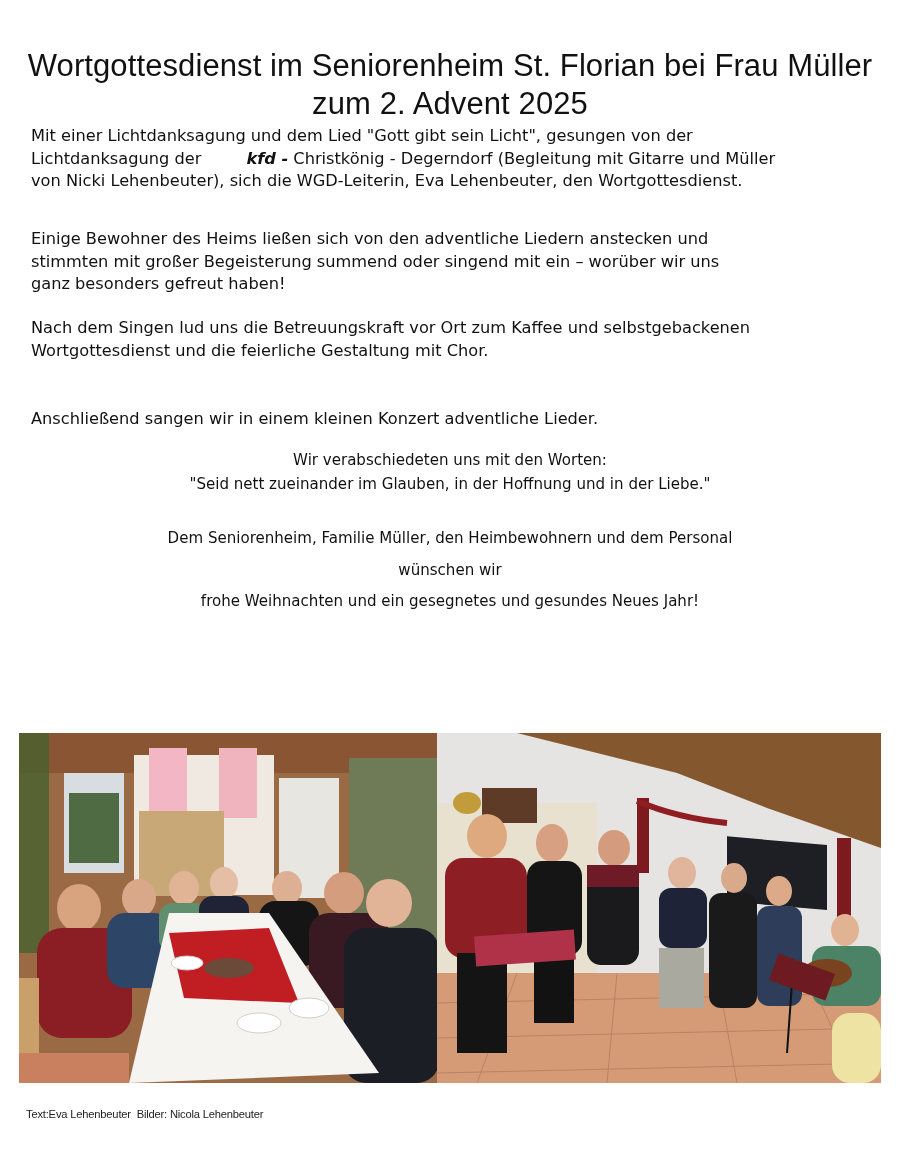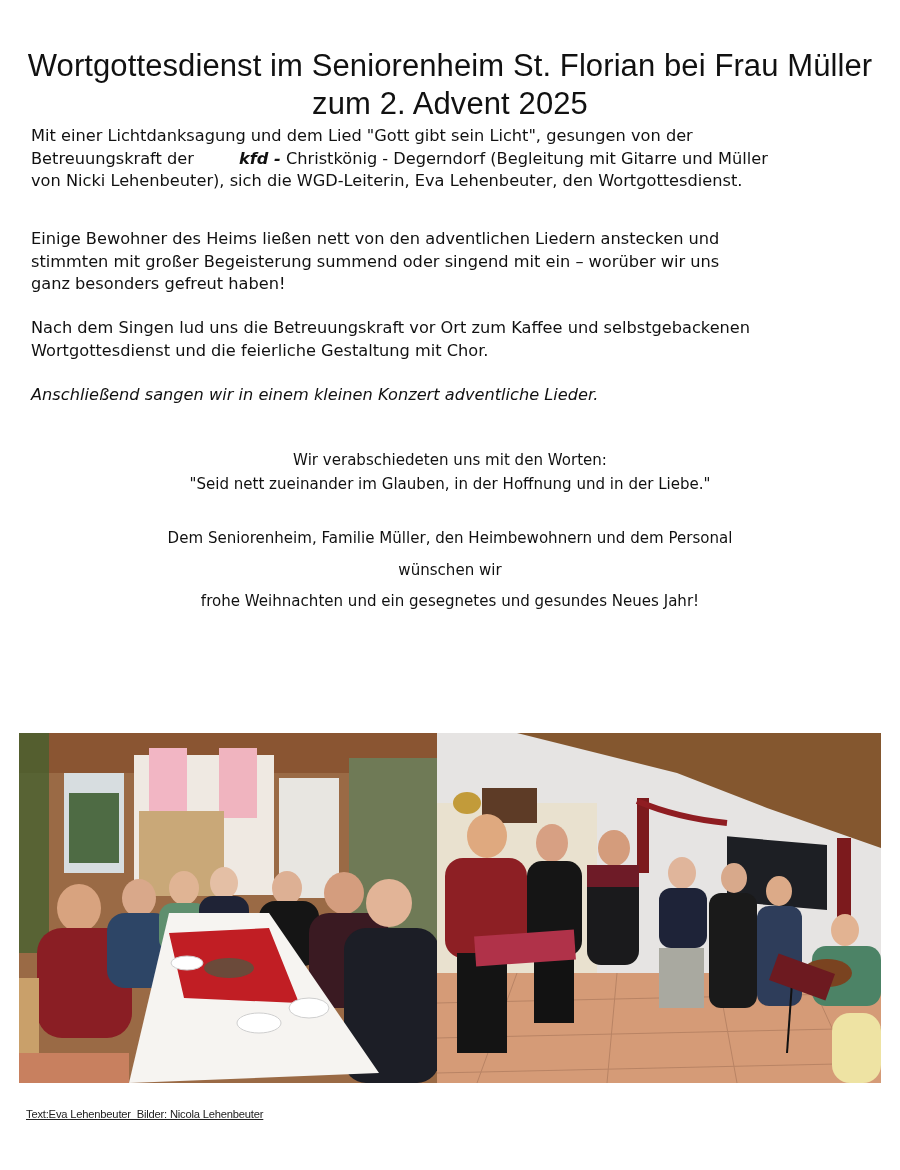--- a/index.html
+++ b/index.html
@@ -13,21 +13,21 @@
   .title span { display: block; }
   .para {
     position: absolute; left: 31px; width: 850px;
     font-family: "DejaVu Sans", sans-serif; font-size: 16.2px; line-height: 22.5px; color: #111;
     margin: 0;
   }
   .para span { display: block; white-space: nowrap; }
   .p1 { top: 125px; }
   .p2 { top: 228px; }
   .p3 { top: 317px; }
-  .p4 { top: 384px; font-style: italic; }
+  .p4 { top: 408px; }
   .kfd { font-weight: bold; font-style: italic; margin-left: 40px; }
   .center-block {
     position: absolute; left: 0; width: 900px; text-align: center;
     font-family: "DejaVu Sans", sans-serif; font-size: 16.2px; color: #111;
     transform: scaleX(0.93); transform-origin: center;
   }
   .c1 { top: 448px; line-height: 24px; }
   .c1 span, .c2 span { display: block; }
   .c2 { top: 522px; line-height: 31.5px; }
   .photos {
@@ -36,38 +36,38 @@
   }
   .photo { position: relative; height: 350px; overflow: hidden; }
   .photo svg { display: block; width: 100%; height: 100%; }
   .photo-1 { width: 418px; }
   .photo-2 { width: 444px; }
   .credits {
     position: absolute; left: 26px; top: 1108px;
     font-family: "Liberation Sans", sans-serif; font-size: 11.2px; color: #222;
     letter-spacing: -0.2px;
   }
-  .credits span { white-space: pre; text-decoration: underline; }
+  .credits span { white-space: pre; }
 </style>
 </head>
 <body>
 
 <div class="title">
   <span>Wortgottesdienst im Seniorenheim St. Florian bei Frau Müller</span>
   <span>zum 2. Advent 2025</span>
 </div>
 
 <p class="para p1">
   <span>Mit einer Lichtdanksagung und dem Lied "Gott gibt sein Licht", gesungen von der</span>
-  <span><span style="display:inline">Betreuungskraft  der </span><span style="display:inline" class="kfd">kfd -</span><span style="display:inline"> Christkönig - Degerndorf (Begleitung mit Gitarre und Müller</span></span>
+  <span><span style="display:inline">Lichtdanksagung  der </span><span style="display:inline" class="kfd">kfd -</span><span style="display:inline"> Christkönig - Degerndorf (Begleitung mit Gitarre und Müller</span></span>
   <span>von Nicki Lehenbeuter), sich die WGD-Leiterin, Eva Lehenbeuter, den Wortgottesdienst.</span>
 </p>
 
 <p class="para p2">
-  <span>Einige Bewohner des Heims ließen nett von den adventlichen Liedern anstecken und</span>
+  <span>Einige Bewohner des Heims ließen sich von den adventliche Liedern anstecken und</span>
   <span>stimmten mit großer Begeisterung summend oder singend mit ein – worüber wir uns</span>
   <span>ganz besonders gefreut haben!</span>
 </p>
 
 <p class="para p3">
   <span>Nach dem Singen lud uns die Betreuungskraft vor Ort zum Kaffee und selbstgebackenen</span>
   <span>Wortgottesdienst und die feierliche Gestaltung mit Chor.</span>
 </p>
 
 <p class="para p4">

